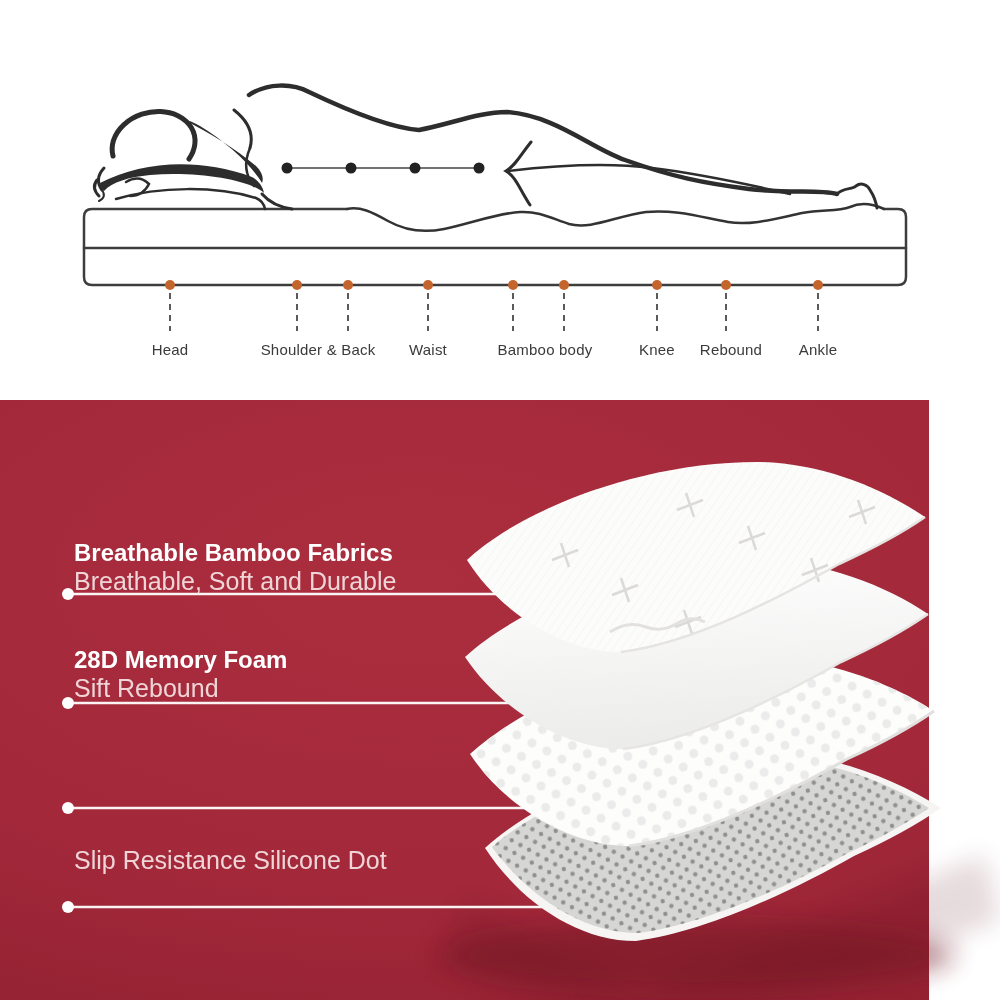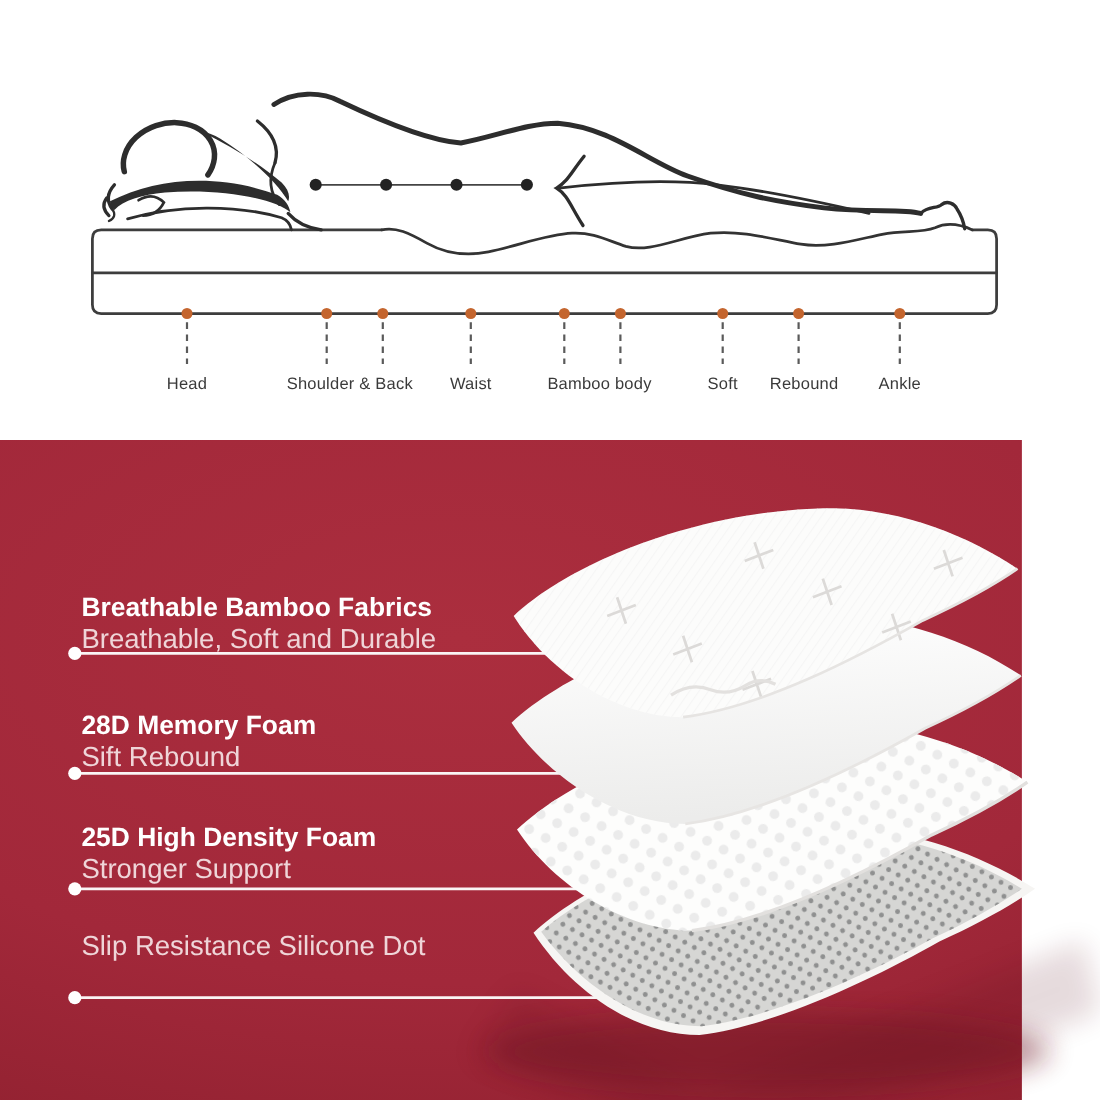--- a/index.html
+++ b/index.html
@@ -83,21 +83,21 @@
             <circle cx="726" cy="285" r="5"></circle>
             <circle cx="818" cy="285" r="5"></circle>
         </g>
       </g>
     </svg>
 
     <span class="plabel" style="left:170px">Head</span>
     <span class="plabel" style="left:318px">Shoulder &amp; Back</span>
     <span class="plabel" style="left:428px">Waist</span>
     <span class="plabel" style="left:545px">Bamboo body</span>
-    <span class="plabel" style="left:657px">Soft</span>
+    <span class="plabel" style="left:657px">Knee</span>
     <span class="plabel" style="left:731px">Rebound</span>
     <span class="plabel" style="left:818px">Ankle</span>
   </section>
 
   <section class="bottom">
     <svg class="bottomsvg" viewBox="0 0 1000 600">
       <defs>
         <filter id="blur12" x="-30%" y="-30%" width="160%" height="160%">
             <feGaussianBlur stdDeviation="12"></feGaussianBlur>
           </filter>
@@ -171,21 +171,17 @@
     </svg>
 
     <div class="feature" style="top:140px">
       <div class="ftitle">Breathable Bamboo Fabrics</div>
       <div class="fsub">Breathable, Soft and Durable</div>
     </div>
     <div class="feature" style="top:247px">
       <div class="ftitle">28D Memory Foam</div>
       <div class="fsub">Sift Rebound</div>
     </div>
-    <div class="feature" style="top:349px">
-      <div class="ftitle">25D High Density Foam</div>
-      <div class="fsub">Stronger Support</div>
-    </div>
     <div class="feature" style="top:445px">
       <div class="fsub">Slip Resistance Silicone Dot</div>
     </div>
   </section>
 </div>
 
 </body></html>

